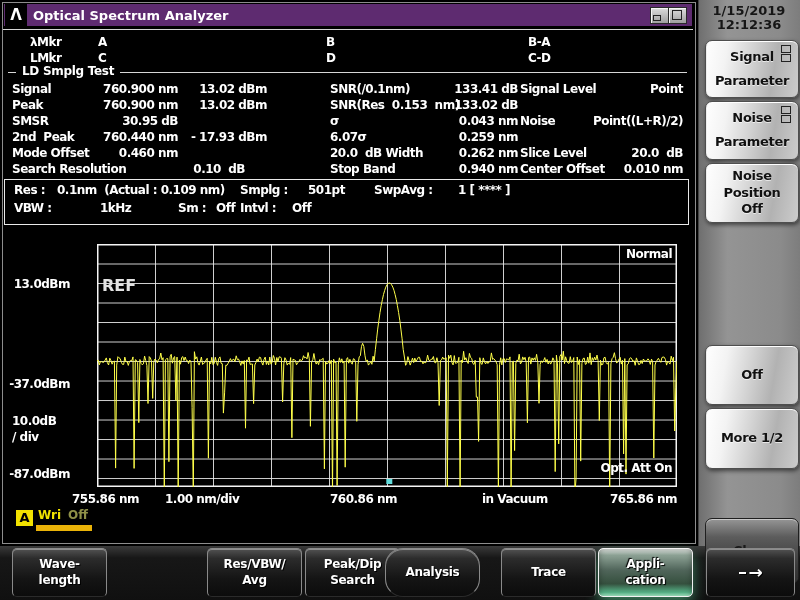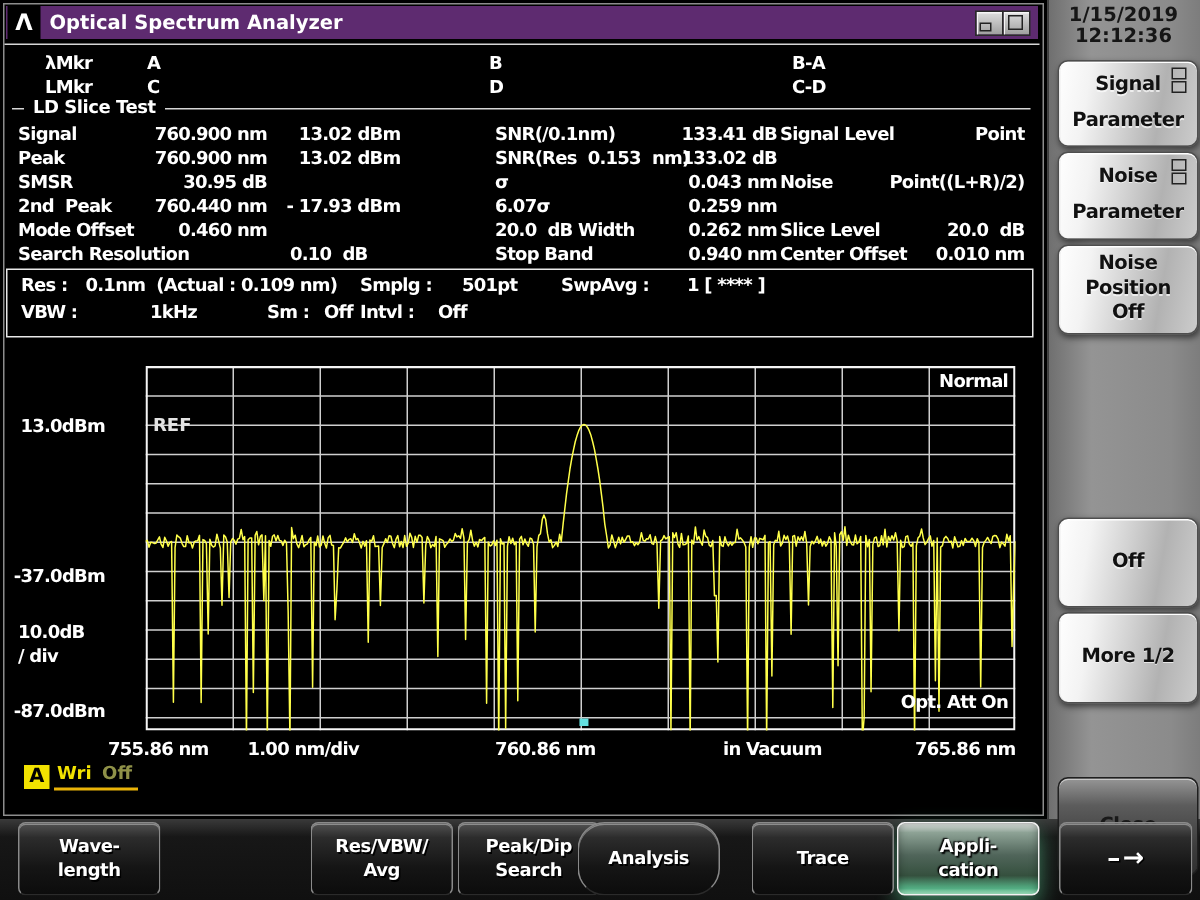--- a/index.html
+++ b/index.html
@@ -30,26 +30,26 @@
           box-shadow:inset 1px 1px 0 #f6f6f6;}
   .ic-min{position:absolute;left:2px;bottom:2px;width:6px;height:4px;border:1.5px solid #222;}
   .ic-max{position:absolute;left:3px;top:2px;width:8px;height:8px;border:1.5px solid #222;}
   
   .hline{position:absolute;border-top:1px solid #d6d6d6;height:0;}
   .sec-title{position:absolute;background:#000;padding:0 6px;font-weight:bold;font-size:12px;
              color:#fff;letter-spacing:-0.3px;}
   .setbox{position:absolute;left:4px;top:179px;width:683px;height:44px;
           border:1px solid #e9e9e9;background:#000;}
   
-  .ref-lab{position:absolute;font-size:12px;font-weight:bold;color:#e3e3e3;letter-spacing:0;}
+  .ref-lab{position:absolute;font-size:16px;font-weight:bold;color:#e3e3e3;letter-spacing:0;}
   
   .abadge{position:absolute;left:16px;top:510px;width:17px;height:16px;background:#f2e200;
           color:#000;font-weight:bold;font-size:13px;text-align:center;line-height:16px;}
   .tstat{position:absolute;left:36px;top:508px;height:17px;display:flex;gap:7px;
-         border-bottom:2px solid #eab308;padding:0 4px 0 2px;}
+         border-bottom:6px solid #eab308;padding:0 4px 0 2px;}
   .tstat .wri{color:#f2e200;font-weight:bold;font-size:12px;}
   .tstat .off{color:#8f9148;font-weight:bold;font-size:12px;}
   
   .dtime{position:absolute;left:700px;top:4px;width:98px;text-align:center;color:#161616;
          font-weight:bold;font-size:13px;line-height:14px;}
   .skey{position:absolute;left:705px;width:92px;border-radius:7px;border:1px solid #4e4e4e;
         background:linear-gradient(100deg,#ffffff 0%,#f3f3f3 22%,#d2d2d2 48%,#b2b2b2 72%,#cccccc 100%);
         box-shadow:inset 0 1px 0 #fff,inset 1px 0 0 #ededed,1px 2px 4px rgba(0,0,0,.55);
         display:flex;flex-direction:column;align-items:center;justify-content:center;
         font-weight:bold;font-size:13px;color:#111;text-align:center;cursor:pointer;}
@@ -101,21 +101,21 @@
   <span class="t" style="left:30px;top:35px;">λMkr</span>
   <span class="t" style="left:98px;top:35px;">A</span>
   <span class="t" style="left:326px;top:35px;">B</span>
   <span class="t" style="left:528px;top:35px;">B-A</span>
   <span class="t" style="left:30px;top:51px;">LMkr</span>
   <span class="t" style="left:98px;top:51px;">C</span>
   <span class="t" style="left:326px;top:51px;">D</span>
   <span class="t" style="left:528px;top:51px;">C-D</span>
 
   <div class="hline" style="left:8px;top:72px;width:679px;"></div>
-  <span class="sec-title" style="left:16px;top:64px;">LD Slice Test</span>
+  <span class="sec-title" style="left:16px;top:64px;">LD Smplg Test</span>
 
   <span class="t" style="left:12px;top:82px;">Signal</span>
   <span class="t r" style="left:60px;top:82px;width:118px;">760.900 nm</span>
   <span class="t r" style="left:185px;top:82px;width:82px;">13.02 dBm</span>
   <span class="t" style="left:12px;top:98px;">Peak</span>
   <span class="t r" style="left:60px;top:98px;width:118px;">760.900 nm</span>
   <span class="t r" style="left:185px;top:98px;width:82px;">13.02 dBm</span>
   <span class="t" style="left:12px;top:114px;">SMSR</span>
   <span class="t r" style="left:60px;top:114px;width:118px;">30.95 dB</span>
   <span class="t" style="left:12px;top:130px;">2nd  Peak</span>

